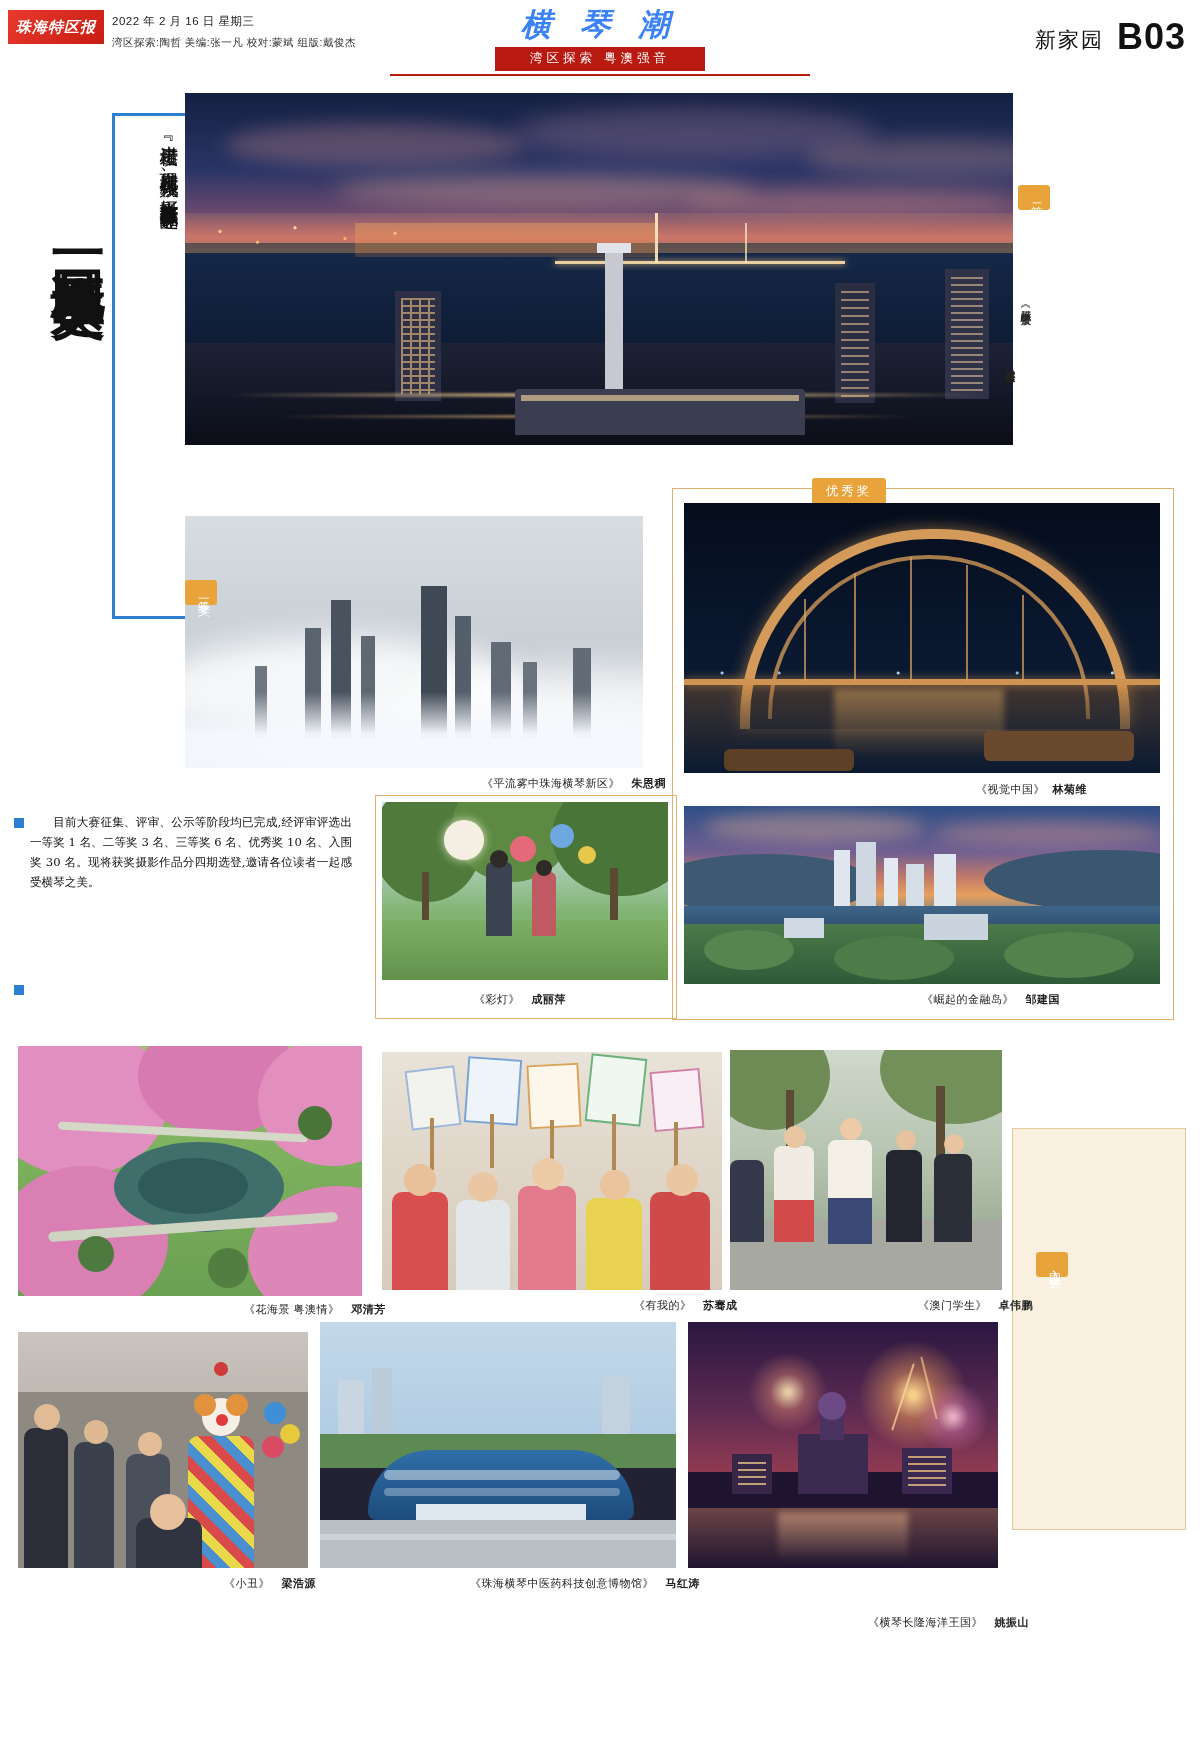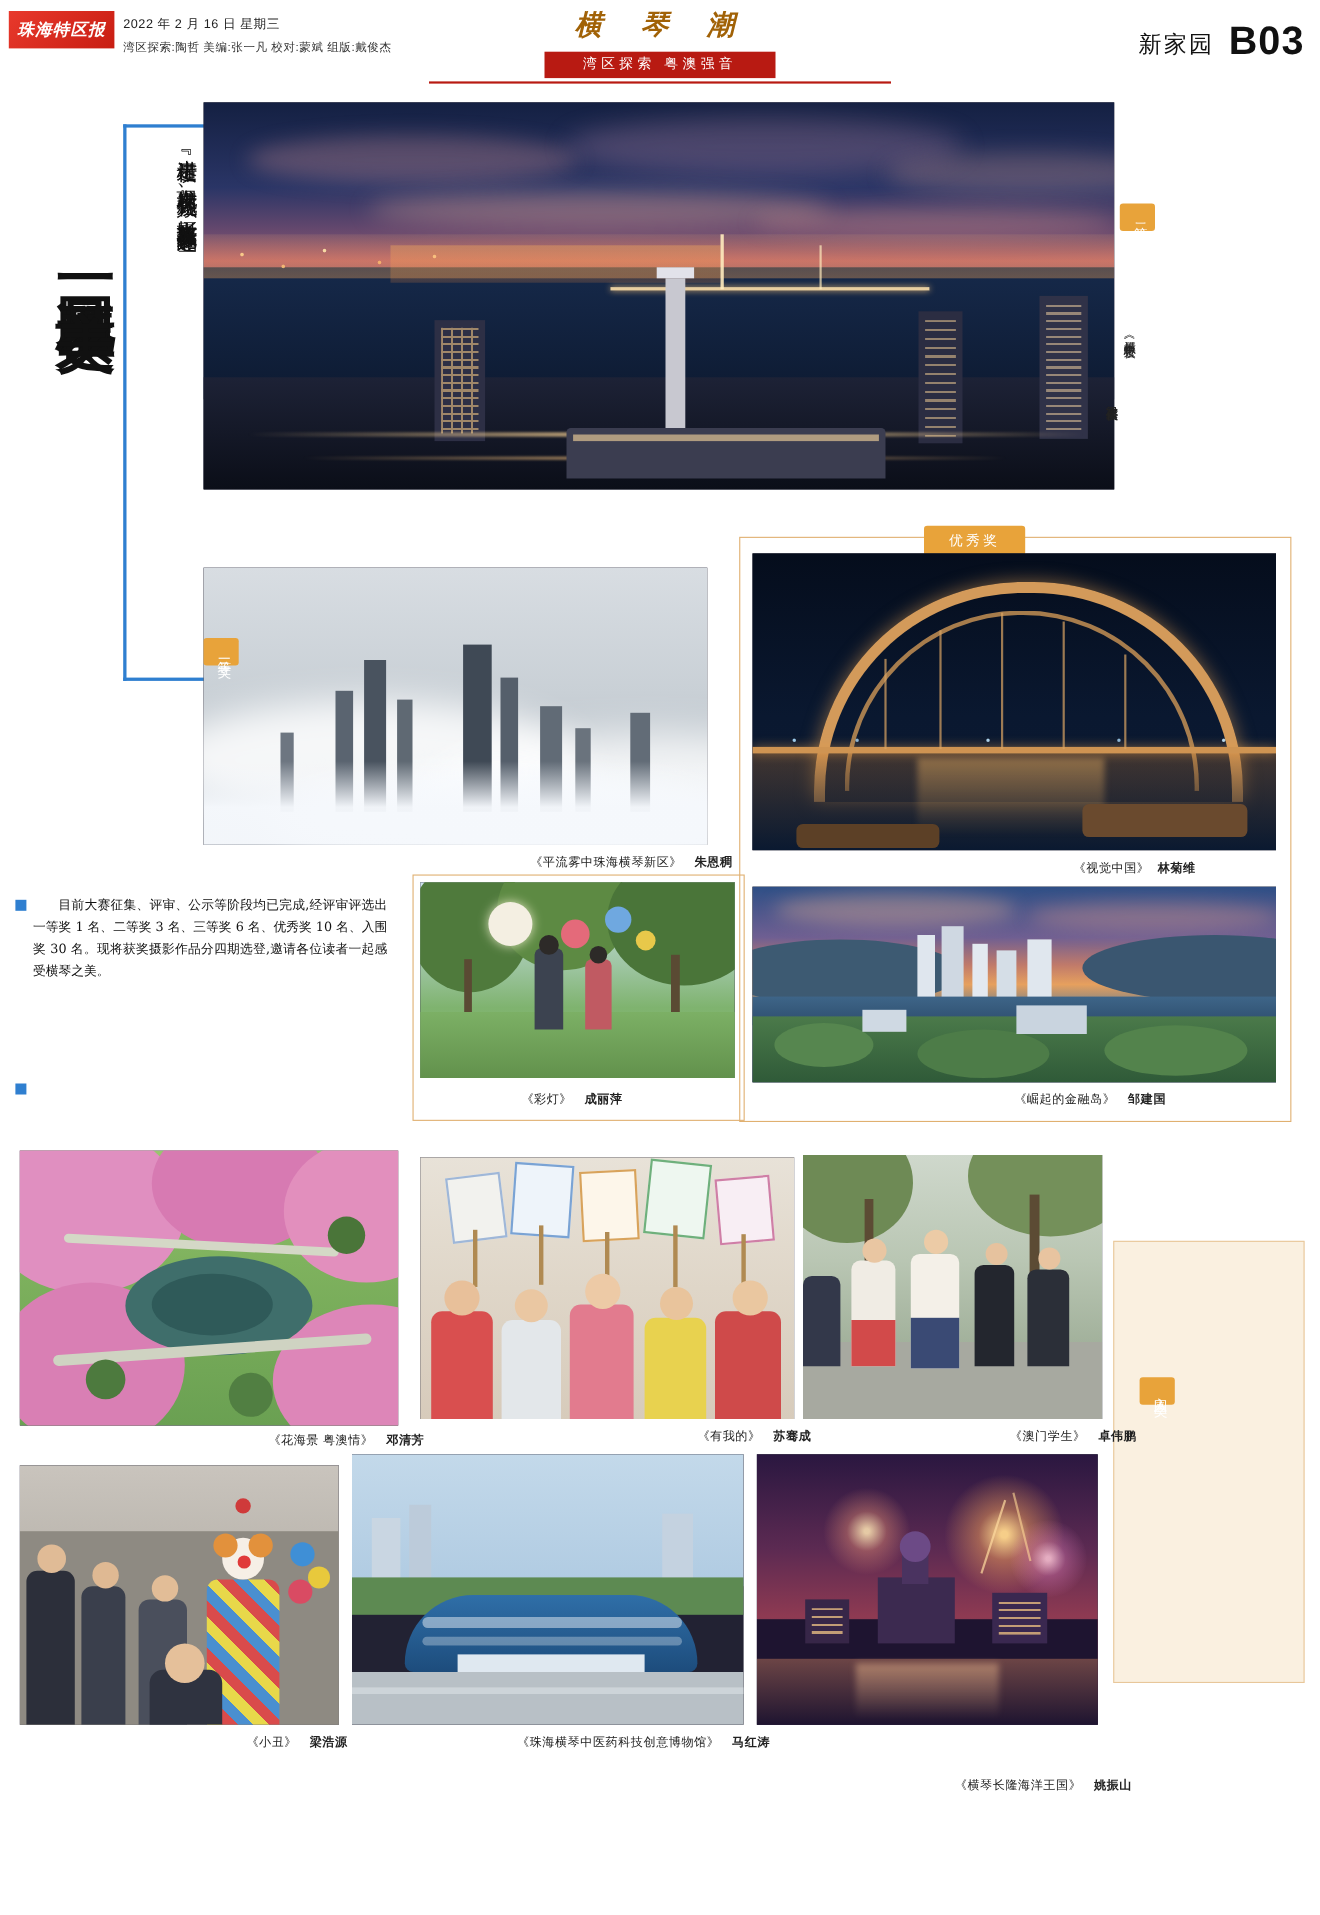--- a/index.html
+++ b/index.html
@@ -52,24 +52,24 @@
     color: #333;
     letter-spacing: 0.5px;
   }
   .center-brand {
     position: absolute;
     left: 440px; top: 6px;
     width: 320px;
     text-align: center;
   }
   .brand-title {
-    font-family: Liberation Mono, monospace;
-    font-size: 25px;
+    font-family: Liberation Serif, serif;
+    font-size: 31px;
     font-weight: bold;
-    color: #a16207;
+    color: #3b82f6;
     letter-spacing: 10px;
     font-style: italic;
     line-height: 38px;
   }
   .brand-sub {
     margin: 3px auto 0;
     width: 210px;
     background: #b81a12;
     color: #fff;
     font-size: 12.5px;
@@ -319,21 +319,21 @@
 
   <div class="rect" style="left:0; top:176px; width:458px; height:76px; background:linear-gradient(rgba(255,255,255,0), rgba(245,248,252,.97) 55%);"></div>
 </div>
 <div class="badge-v" style="left:185px; top:580px; width:22px;">三等奖</div>
 <div class="cap" style="left:482px; top:776px;">
   <span>《平流雾中珠海横琴新区》</span>
   <b style="margin-left:8px;">朱恩稠</b>
 </div>
 
 <div class="frame" style="left:672px; top:488px; width:500px; height:530px;"></div>
-<div class="badge" style="left:840px; top:478px; width:92px;">优秀奖</div>
+<div class="badge" style="left:812px; top:478px; width:74px;">优秀奖</div>
 
 <div class="photo" style="left:684px; top:503px; width:476px; height:270px;">
   <div class="grad" style="background:linear-gradient(#050d1c 0%, #0a1830 55%, #0b1a33 100%);"></div>
 
   <div class="rect" style="left:56px; top:26px; width:370px; height:190px; border:10px solid #d39a5a; border-bottom:none; border-radius:190px 190px 0 0; box-shadow:0 0 16px rgba(230,160,80,.55);"></div>
   <div class="rect" style="left:84px; top:52px; width:314px; height:160px; border:4px solid rgba(220,160,90,.75); border-bottom:none; border-radius:160px 160px 0 0;"></div>
 
   <div class="rect" style="left:0; top:176px; width:476px; height:6px; background:#cf9452; box-shadow:0 0 10px rgba(230,160,80,.6);"></div>
 
   <div class="rect" style="left:120px; top:96px; width:2px; height:82px; background:rgba(220,165,100,.7);"></div>

